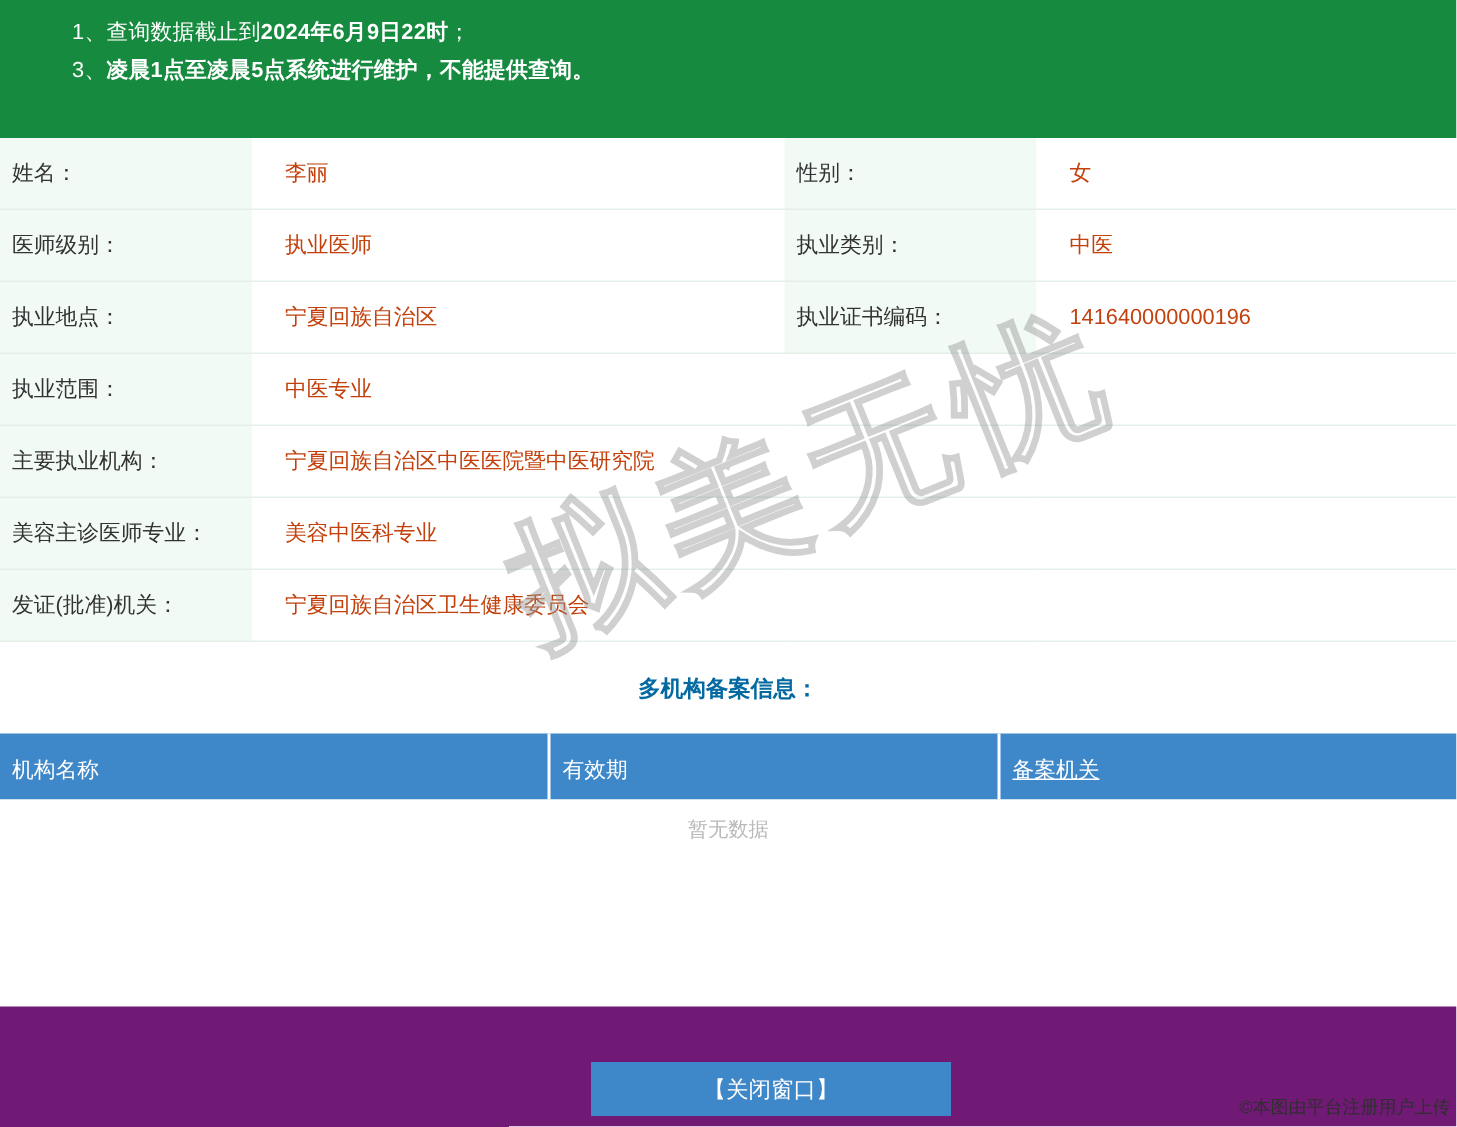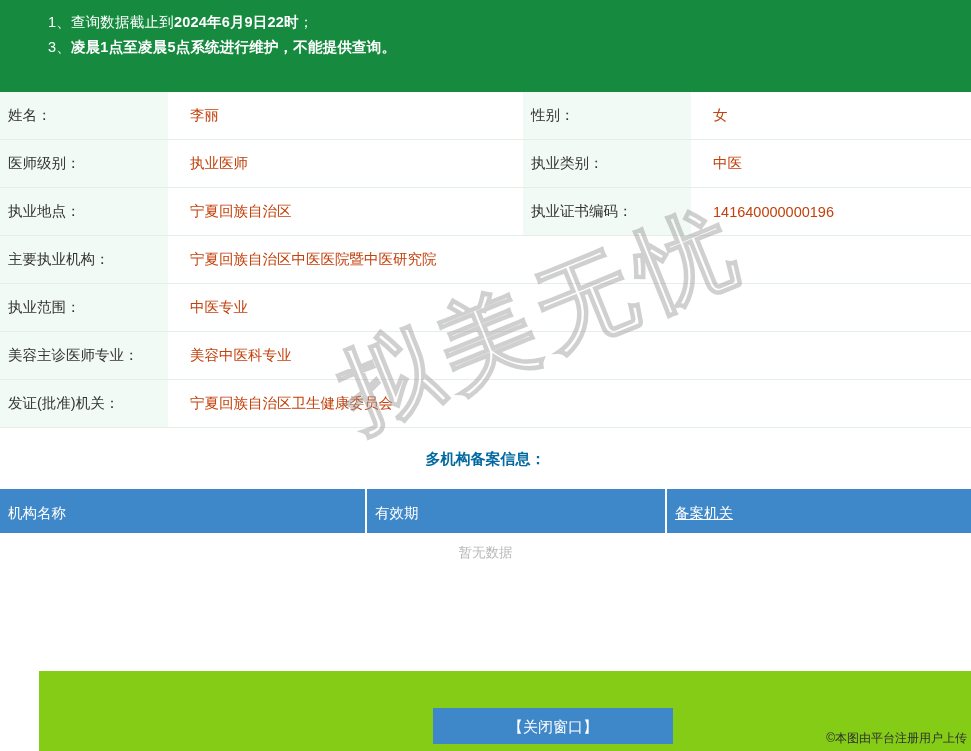--- a/index.html
+++ b/index.html
@@ -96,22 +96,21 @@
     padding: 11px 0 30px 0;
     background: #ffffff;
   }
 
   
   .footer {
     position: absolute;
     left: 0; right: 0;
     bottom: 0;
     height: 80px;
-    background: #84cc16;
-    margin-left: 39px;
+    background: #701a75;
   }
   .close-btn {
     position: absolute;
     left: 394px;
     top: 37px;
     width: 240px;
     height: 36px;
     background: #3E87C8;
     color: #ffffff;
     font-size: 15px;
@@ -175,26 +174,26 @@
         <td class="label col-c">执业类别：</td>
         <td class="value col-d">中医</td>
       </tr>
       <tr>
         <td class="label col-a">执业地点：</td>
         <td class="value col-b">宁夏回族自治区</td>
         <td class="label col-c">执业证书编码：</td>
         <td class="value col-d">141640000000196</td>
       </tr>
       <tr>
+        <td class="label col-a">执业范围：</td>
+        <td class="value" colspan="3">中医专业</td>
+      </tr>
+      <tr>
         <td class="label col-a">主要执业机构：</td>
         <td class="value" colspan="3">宁夏回族自治区中医医院暨中医研究院</td>
-      </tr>
-      <tr>
-        <td class="label col-a">执业范围：</td>
-        <td class="value" colspan="3">中医专业</td>
       </tr>
       <tr>
         <td class="label col-a">美容主诊医师专业：</td>
         <td class="value" colspan="3">美容中医科专业</td>
       </tr>
       <tr>
         <td class="label col-a">发证(批准)机关：</td>
         <td class="value" colspan="3">宁夏回族自治区卫生健康委员会</td>
       </tr>
     </tbody>

